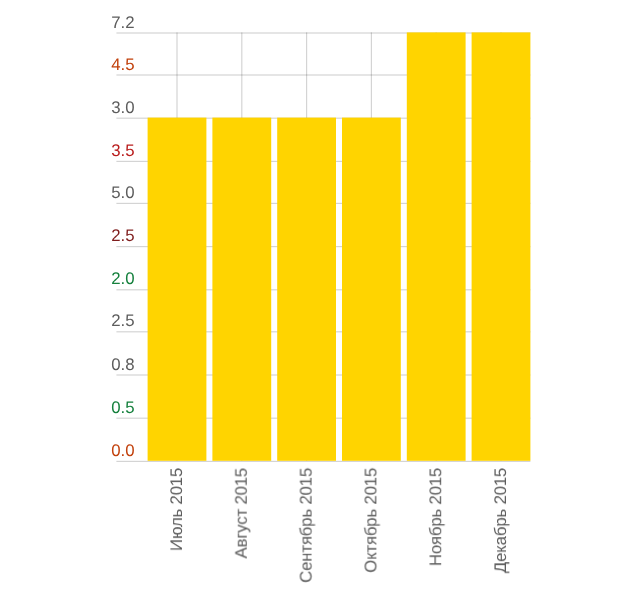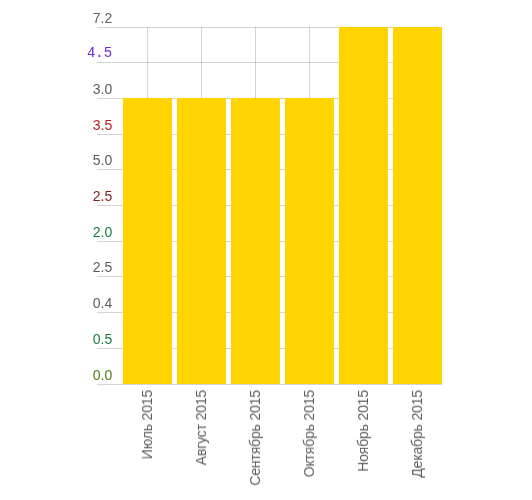--- a/index.html
+++ b/index.html
@@ -47,30 +47,30 @@
 
     <div class="bar" style="left: 123px; top: 98.4px; height: 285.6px; background-color: rgb(255, 212, 0);"></div>
     <div class="bar" style="left: 177px; top: 98.4px; height: 285.6px; background-color: rgb(255, 212, 0);"></div>
     <div class="bar" style="left: 231px; top: 98.4px; height: 285.6px; background-color: rgb(255, 212, 0);"></div>
     <div class="bar" style="left: 285px; top: 98.4px; height: 285.6px; background-color: rgb(255, 212, 0);"></div>
     <div class="bar" style="left: 339px; top: 27px; height: 357px; background-color: rgb(255, 212, 0);"></div>
     <div class="bar" style="left: 393px; top: 27px; height: 357px; background-color: rgb(255, 212, 0);"></div>
 
   </div>
 
-  <div class="ylabel" style="top: 368px; color: #4d7c0f;">0.0</div>
+  <div class="ylabel" style="top: 368px; color: #c2410c;">0.0</div>
   <div class="ylabel" style="top: 332px; color: #15803d;">0.5</div>
-  <div class="ylabel" style="top: 296px; color: rgb(93, 93, 93);">0.4</div>
+  <div class="ylabel" style="top: 296px; color: rgb(93, 93, 93);">0.8</div>
   <div class="ylabel" style="top: 260px; color: rgb(93, 93, 93);">2.5</div>
   <div class="ylabel" style="top: 225px; color: #15803d;">2.0</div>
   <div class="ylabel" style="top: 189px; color: #7f1d1d;">2.5</div>
   <div class="ylabel" style="top: 153px; color: rgb(93, 93, 93);">5.0</div>
   <div class="ylabel" style="top: 118px; color: #b91c1c;">3.5</div>
   <div class="ylabel" style="top: 82px; color: rgb(93, 93, 93);">3.0</div>
-  <div class="ylabel" style="top: 46px; color: #6d28d9; font-family: Liberation Mono, monospace;">4.5</div>
+  <div class="ylabel" style="top: 46px; color: #c2410c;">4.5</div>
   <div class="ylabel" style="top: 11px; color: rgb(93, 93, 93);">7.2</div>
 
   <div class="xlabel" style="left: 140px; color: rgb(93, 93, 93);">Июль 2015</div>
   <div class="xlabel" style="left: 194px; color: rgb(93, 93, 93);">Август 2015</div>
   <div class="xlabel" style="left: 248px; color: rgb(93, 93, 93);">Сентябрь 2015</div>
   <div class="xlabel" style="left: 302px; color: rgb(93, 93, 93);">Октябрь 2015</div>
   <div class="xlabel" style="left: 356px; color: rgb(93, 93, 93);">Ноябрь 2015</div>
   <div class="xlabel" style="left: 410px; color: rgb(93, 93, 93);">Декабрь 2015</div>
 
 </div>

